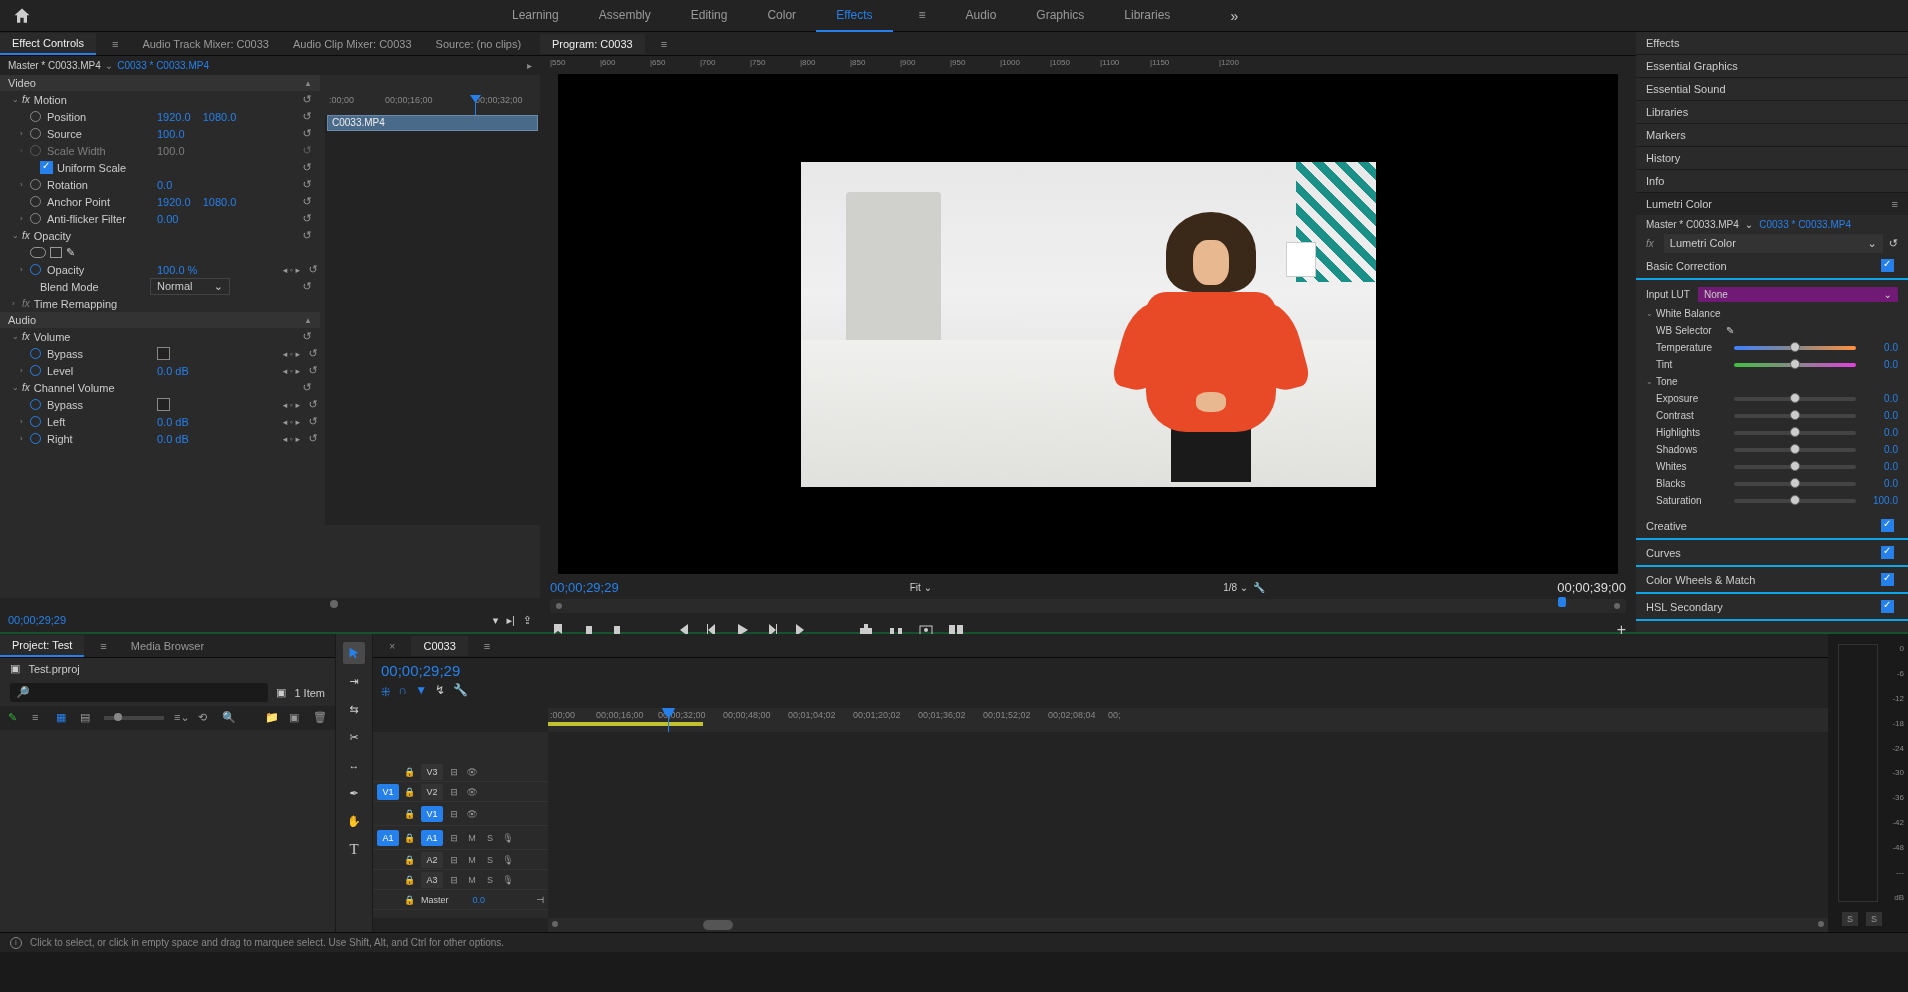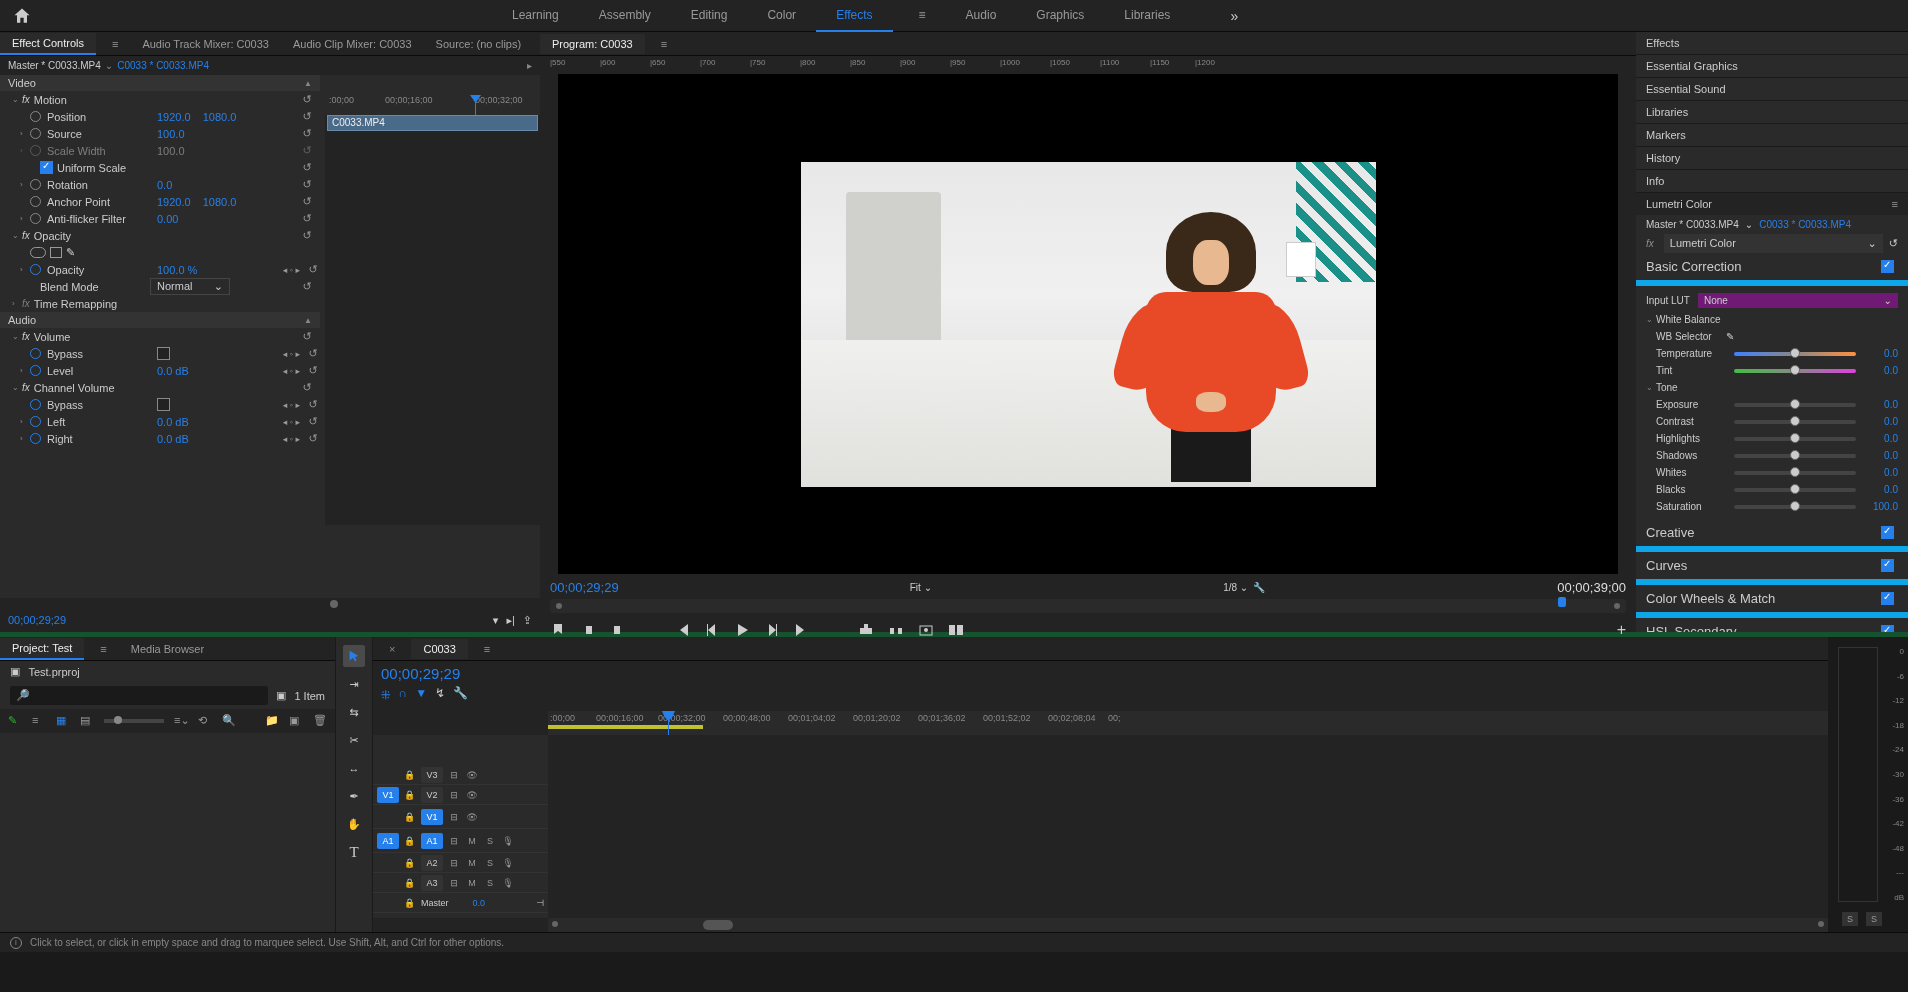--- a/index.html
+++ b/index.html
@@ -80,35 +80,35 @@
 .scrubber { height: 14px; position:relative; background:#2a2a2a; border-radius:2px; margin: 2px 0;}
 .scrub-marker{position:absolute; right:60px; top:-2px; width:8px; height:10px; background:#2680eb; border-radius:2px;}
 
 .right-col { width: 272px; background: #2a2a2a; display: flex; flex-direction: column; }
 .r-item { padding: 5px 10px; font-size: 11px; color: #ccc; border-bottom: 1px solid #1a1a1a; cursor: pointer; }
 .lumetri-panel { flex: 1; background: #2a2a2a; overflow: auto; }
 .lum-header { padding: 5px 10px; background: #232323; display:flex; align-items:center; justify-content:space-between;}
 .lum-master { padding: 4px 10px; font-size: 10px; display:flex; align-items:center; gap:6px;}
 .lum-master .link { color: #2680eb; }
 .lum-effect-sel { margin: 2px 10px; padding: 3px 6px; background: #333; display:flex; justify-content:space-between; font-size:11px;}
-.lum-section { padding: 6px 10px; border-bottom: 6px solid #0ea5e9; display:flex; justify-content:space-between; align-items:center; font-size:13px;gap:40px;}
+.lum-section { padding: 6px 10px; border-bottom: 2px solid #0ea5e9; display:flex; justify-content:space-between; align-items:center; font-size:11px;gap:40px;}
 .lum-body { padding: 4px 10px; }
 .lum-row { display: flex; align-items: center; padding: 3px 0; font-size: 10px; }
 .lum-row .lbl { flex: 0 0 70px; color: #ccc; }
 .lum-slider { flex: 1; height: 4px; background: #444; position: relative; margin: 0 8px; border-radius: 2px;}
 .lum-slider.temp { background: linear-gradient(90deg, #4080ff, #888, #ff9040); }
 .lum-slider.tint { background: linear-gradient(90deg, #40c040, #888, #e040e0); }
 .lum-knob { position: absolute; top: -4px; width: 10px; height: 10px; background: #ccc; border-radius: 50%; border:1px solid #666;}
 .lum-val { width: 34px; text-align: right; color: #2680eb; }
 .lum-btns { display:flex; gap:8px; justify-content:flex-end; padding:6px 0;}
 .lum-btn { padding: 3px 18px; border: 1px solid #666; border-radius: 10px; font-size:10px; color:#ccc; cursor:pointer;}
 .lut-row{display:flex; align-items:center; gap:8px; padding:3px 0; font-size:10px;}
 .lut-sel{flex:1; background:#701a75; padding:2px 6px; display:flex; justify-content:space-between;}
 
-.lower { display: flex; height: 300px; border-top: 5px solid #14532d;}
+.lower { display: flex; height: 300px; border-top: 2px solid #14532d;}
 .project-panel { width: 335px; background: #2a2a2a; display:flex; flex-direction:column;}
 .proj-row { padding: 4px 10px; display: flex; align-items: center; gap: 8px; font-size: 11px; color: #ccc; }
 .search-box { flex:1; background:#1a1a1a; padding:3px 6px; border-radius:2px; display:flex; align-items:center; gap:4px;}
 .bin-area { flex:1; padding: 10px; }
 .bin-icon { width: 40px; height: 30px; background: #aaa; border-radius: 2px; margin: 14px 28px; position:relative;}
 .bin-icon::before{content:""; position:absolute; top:-5px; left:4px; width:14px; height:5px; background:#aaa; border-radius:2px 2px 0 0;}
 .proj-footer { height: 24px; background: #232323; display:flex; align-items:center; gap:10px; padding:0 8px;}
 .pf-icon{width:14px; height:14px; color:#999;}
 
 .tools-strip { width: 38px; background: #2a2a2a; display: flex; flex-direction: column; align-items: center; gap: 6px; padding: 8px 0; border-left:1px solid #1a1a1a; border-right:1px solid #1a1a1a;}
@@ -372,21 +372,21 @@
         <span style="left:160px">|700</span>
         <span style="left:210px">|750</span>
         <span style="left:260px">|800</span>
         <span style="left:310px">|850</span>
         <span style="left:360px">|900</span>
         <span style="left:410px">|950</span>
         <span style="left:460px">|1000</span>
         <span style="left:510px">|1050</span>
         <span style="left:560px">|1100</span>
         <span style="left:610px">|1150</span>
-        <span style="left:655px">|1200</span>
+        <span style="left:679px">|1200</span>
     </div>
     <div class="monitor-wrap">
       <div class="ruler-v"></div>
       <div class="monitor">
         <div class="video-frame">
           <div class="kitchen-bg">
             <div class="fridge"></div>
             <div class="stairs"></div>
             <div class="poster"></div>
             <div class="extinguisher"></div>

